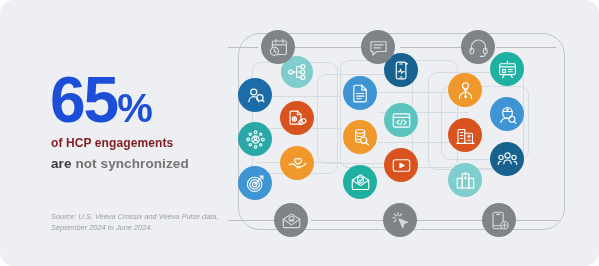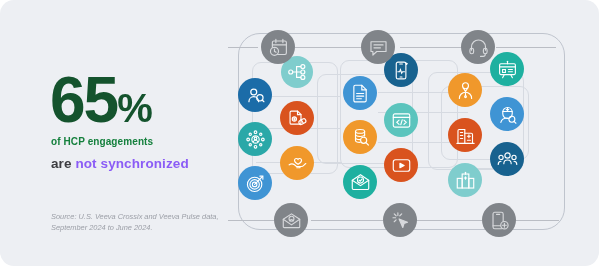--- a/index.html
+++ b/index.html
@@ -5,33 +5,33 @@
   html,body{margin:0;padding:0;background:#ffffff;}
   body{font-family:"Liberation Sans",sans-serif;}
   #card{
     position:relative;width:599px;height:266px;
     background:#edeff3;border-radius:14px;overflow:hidden;
   }
   
   #left{position:absolute;left:0;top:0;width:228px;height:266px;}
   #stat{
     position:absolute;left:50px;top:68px;
-    color:#14532d;font-weight:800;font-size:64px;line-height:64px;
+    color:#1d4ed8;font-weight:800;font-size:64px;line-height:64px;
     letter-spacing:-2px;white-space:nowrap;
   }
   #stat .pct{font-size:40px;letter-spacing:-1px;}
   #line1{
     position:absolute;left:51px;top:136px;
-    color:#15803d;font-size:10px;font-weight:600;letter-spacing:.1px;
+    color:#7f1d1d;font-size:12px;font-weight:600;letter-spacing:.1px;
   }
   #line2{
     position:absolute;left:51px;top:156px;
     color:#3c3c40;font-size:13.5px;font-weight:600;letter-spacing:.1px;
   }
-  #line2 .hl{color:#8b5cf6;}
+  #line2 .hl{color:#737373;}
   #source{
     position:absolute;left:51px;top:211px;width:168px;
     color:#9b9ea6;font-size:7.4px;font-style:italic;line-height:11px;
   }
   
   #diagram{position:absolute;left:228px;top:0;width:371px;height:266px;}
   #outer{
     position:absolute;left:10px;top:33px;width:327px;height:197px;
     border:1px solid #bfc4cd;border-radius:22px;box-sizing:border-box;
   }

